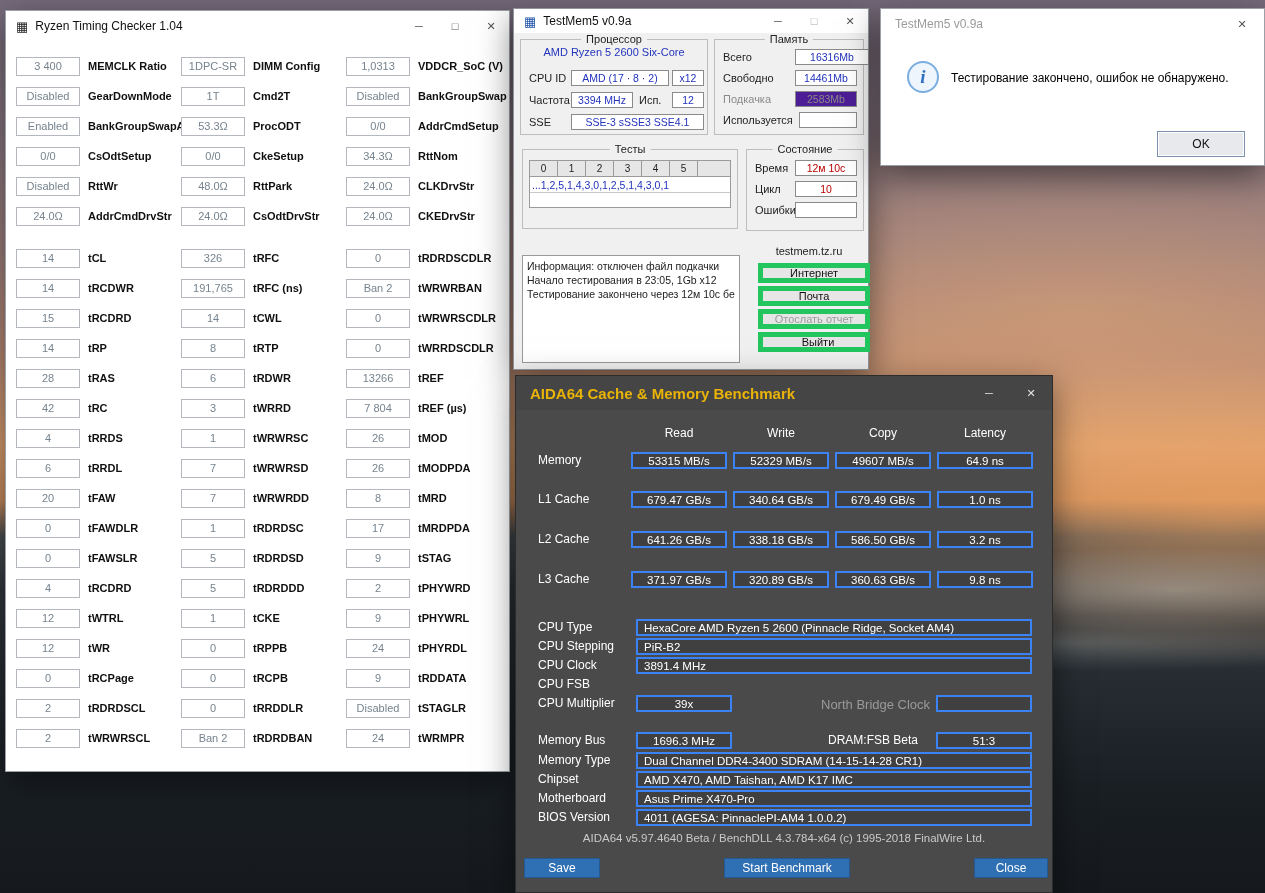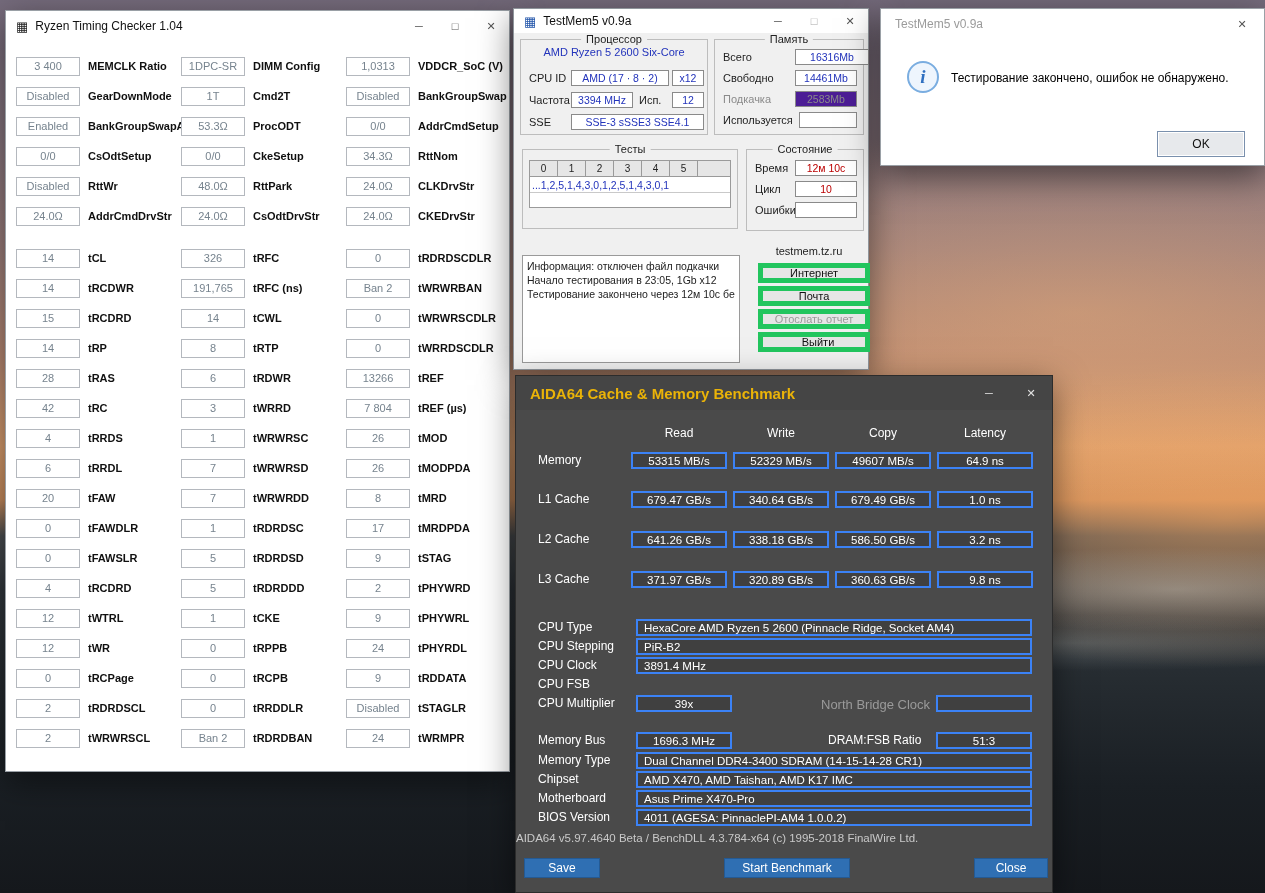--- a/index.html
+++ b/index.html
@@ -96,21 +96,21 @@
   #aida .tb-btn { color:#e4e4e4; width:42px; }
   .a-h { position:absolute; top:50px; width:96px; text-align:center; font-size:12px; color:#fff; }
   .a-label { position:absolute; left:22px; font-size:12px; color:#fff; white-space:nowrap; }
   .a-ghost { position:absolute; font-size:13px; color:#9a9a9a; white-space:nowrap; }
   .a-box { position:absolute; height:17px; background:#404040; border:2px solid #3b82f6; color:#fff;
            font-size:11.5px; display:flex; align-items:center; justify-content:center;
            white-space:nowrap; overflow:hidden; }
   .a-box.wide { left:120px; width:396px; justify-content:flex-start; padding-left:6px; }
   .c1 { left:115px; width:96px; } .c2 { left:217px; width:96px; }
   .c3 { left:319px; width:96px; } .c4 { left:421px; width:96px; }
-  #aida-footer { position:absolute; top:456px; left:0; right:0; 
+  #aida-footer { position:absolute; top:456px; left:0; right:0; text-align:center;
                  color:#c9c9c9; font-size:11.5px; }
   .a-btn { position:absolute; top:482px; height:20px; background:#2f6fb3; border:1px solid #245a94;
            color:#fff; font-size:12px; display:flex; align-items:center; justify-content:center; }
   #a-save { left:8px; width:76px; } #a-start { left:208px; width:126px; } #a-close { left:458px; width:74px; }
 </style>
 </head>
 <body>
 
 <div id="desktop">
 
@@ -541,21 +541,21 @@
     <span class="a-box wide" style="top:281px">3891.4 MHz</span>
     <span class="a-label" style="top:301px">CPU FSB</span>
 
     <span class="a-label" style="top:320px">CPU Multiplier</span>
     <span class="a-box" style="top:319px;left:120px;width:96px">39x</span>
     <span class="a-ghost" style="top:321px;left:305px">North Bridge Clock</span>
     <span class="a-box" style="top:319px;left:420px;width:96px"></span>
 
     <span class="a-label" style="top:357px">Memory Bus</span>
     <span class="a-box" style="top:356px;left:120px;width:96px">1696.3 MHz</span>
-    <span class="a-label" style="top:357px;left:312px">DRAM:FSB Ratio</span>
+    <span class="a-label" style="top:357px;left:312px">DRAM:FSB Beta</span>
     <span class="a-box" style="top:356px;left:420px;width:96px">51:3</span>
 
     <span class="a-label" style="top:377px">Memory Type</span>
     <span class="a-box wide" style="top:376px">Dual Channel DDR4-3400 SDRAM  (14-15-14-28 CR1)</span>
     <span class="a-label" style="top:396px">Chipset</span>
     <span class="a-box wide" style="top:395px">AMD X470, AMD Taishan, AMD K17 IMC</span>
     <span class="a-label" style="top:415px">Motherboard</span>
     <span class="a-box wide" style="top:414px">Asus Prime X470-Pro</span>
     <span class="a-label" style="top:434px">BIOS Version</span>
     <span class="a-box wide" style="top:433px">4011  (AGESA: PinnaclePI-AM4 1.0.0.2)</span>

